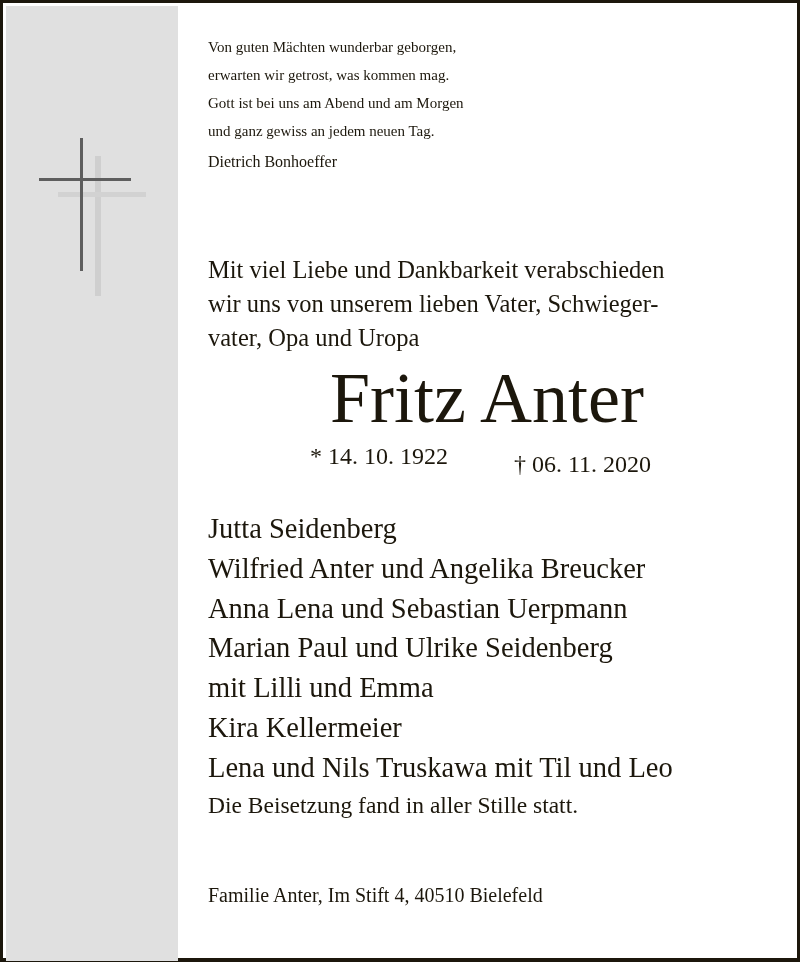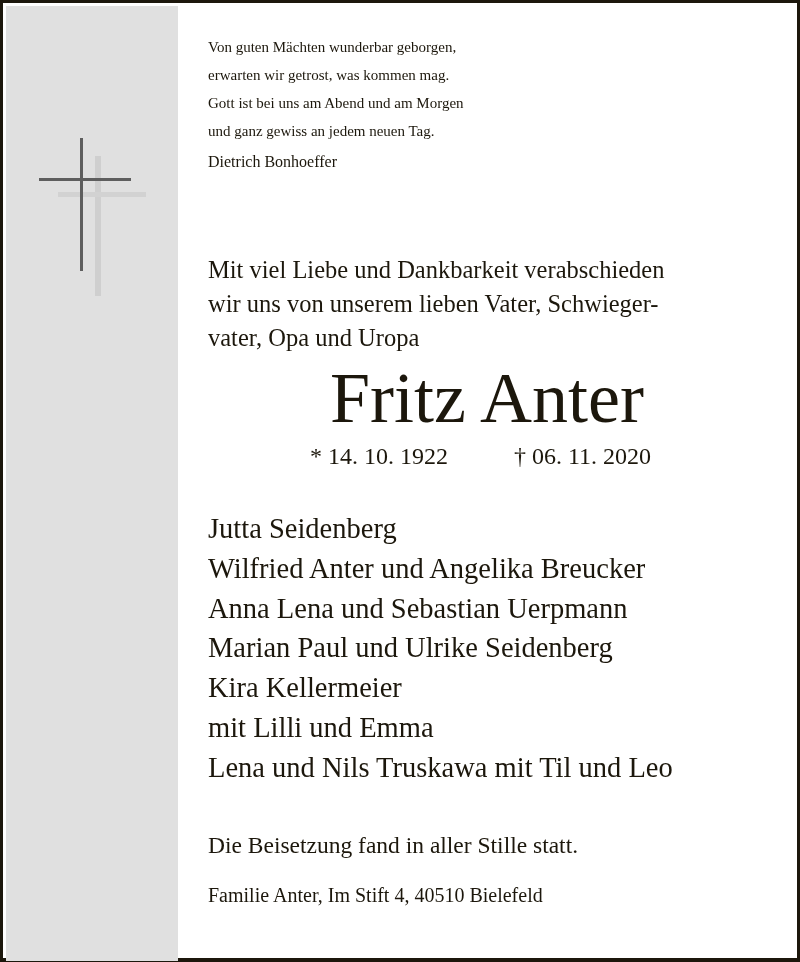--- a/index.html
+++ b/index.html
@@ -30,24 +30,24 @@
       position: absolute; left: 175px; width: 622px; top: 352px;
       text-align: center; font-size: 72px; line-height: 86px; color: #1c170c;
       font-family: "Liberation Serif", "DejaVu Serif", serif; padding-left: 0;
     }
     .name span { position: relative; left: -2px; }
     .dates {
       position: absolute; top: 437px; font-size: 24px; line-height: 32px; color: #1c170c;
       font-family: "Liberation Serif", "DejaVu Serif", serif; white-space: nowrap;
     }
     .date-birth { left: 307px; text-align: right; }
-    .date-death { left: 511px; }
+    .date-death { left: 511px; margin-top: 8px; }
     .mourners { top: 506px; font-size: 28.5px; line-height: 39.8px; }
     .mourners div { height: 39.8px; }
-    .burial { top: 826px; font-size: 23.5px; line-height: 32px; }
+    .burial { top: 786px; font-size: 23.5px; line-height: 32px; }
     .contact { top: 878px; font-size: 20px; line-height: 28px; }
   </style>
 </head>
 <body>
 
 <div class="frame">
   <div class="sidebar">
     <svg class="cross" viewBox="0 0 172 320" width="172" height="320">
 
       <rect x="89" y="150" width="6" height="140" fill="#cfcfcf"></rect>
@@ -75,22 +75,22 @@
   <div class="name"><span>Fritz Anter</span></div>
 
   <div class="dates date-birth">* 14. 10. 1922</div>
   <div class="dates date-death">† 06. 11. 2020</div>
 
   <div class="text mourners">
     <div>Jutta Seidenberg</div>
     <div>Wilfried Anter und Angelika Breucker</div>
     <div>Anna Lena und Sebastian Uerpmann</div>
     <div>Marian Paul und Ulrike Seidenberg</div>
+    <div>mit Lilli und Emma</div>
     <div>Kira Kellermeier</div>
-    <div>mit Lilli und Emma</div>
     <div>Lena und Nils Truskawa mit Til und Leo</div>
   </div>
 
   <div class="text burial">Die Beisetzung fand in aller Stille statt.</div>
 
   <div class="text contact">
     <div>Familie Anter, Im Stift 4, 40510 Bielefeld</div>
   </div>
 </div>
 

